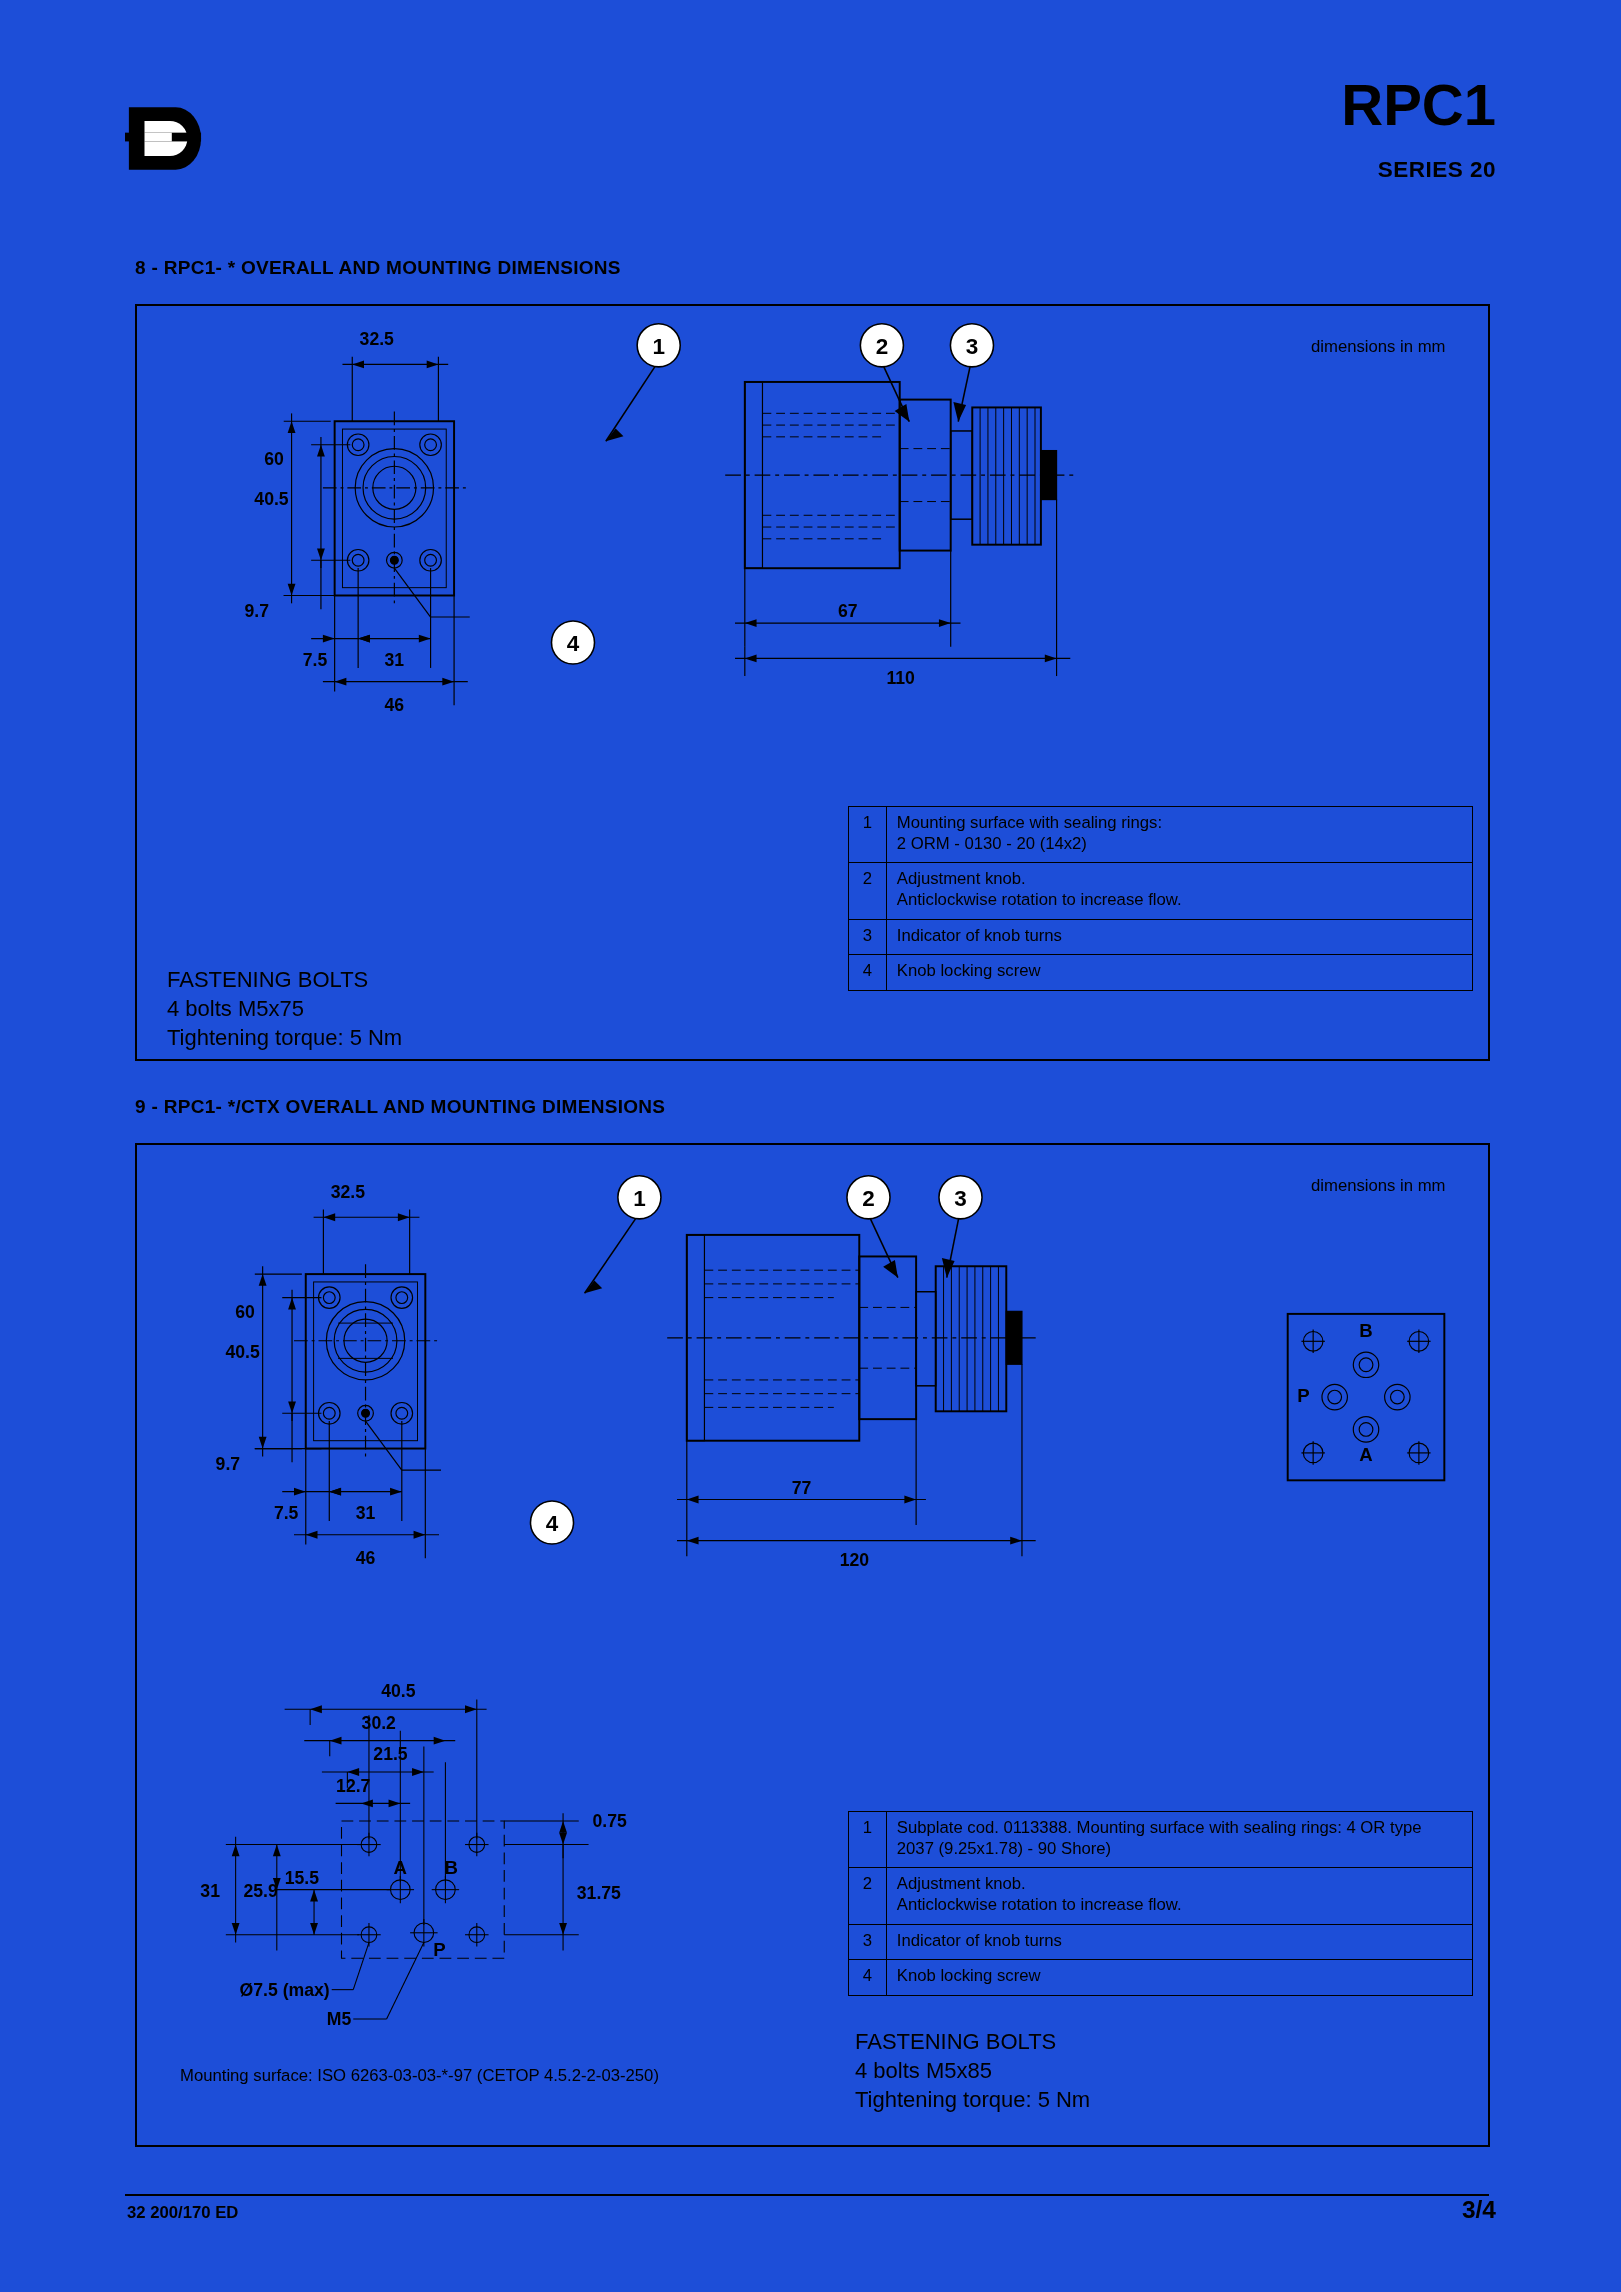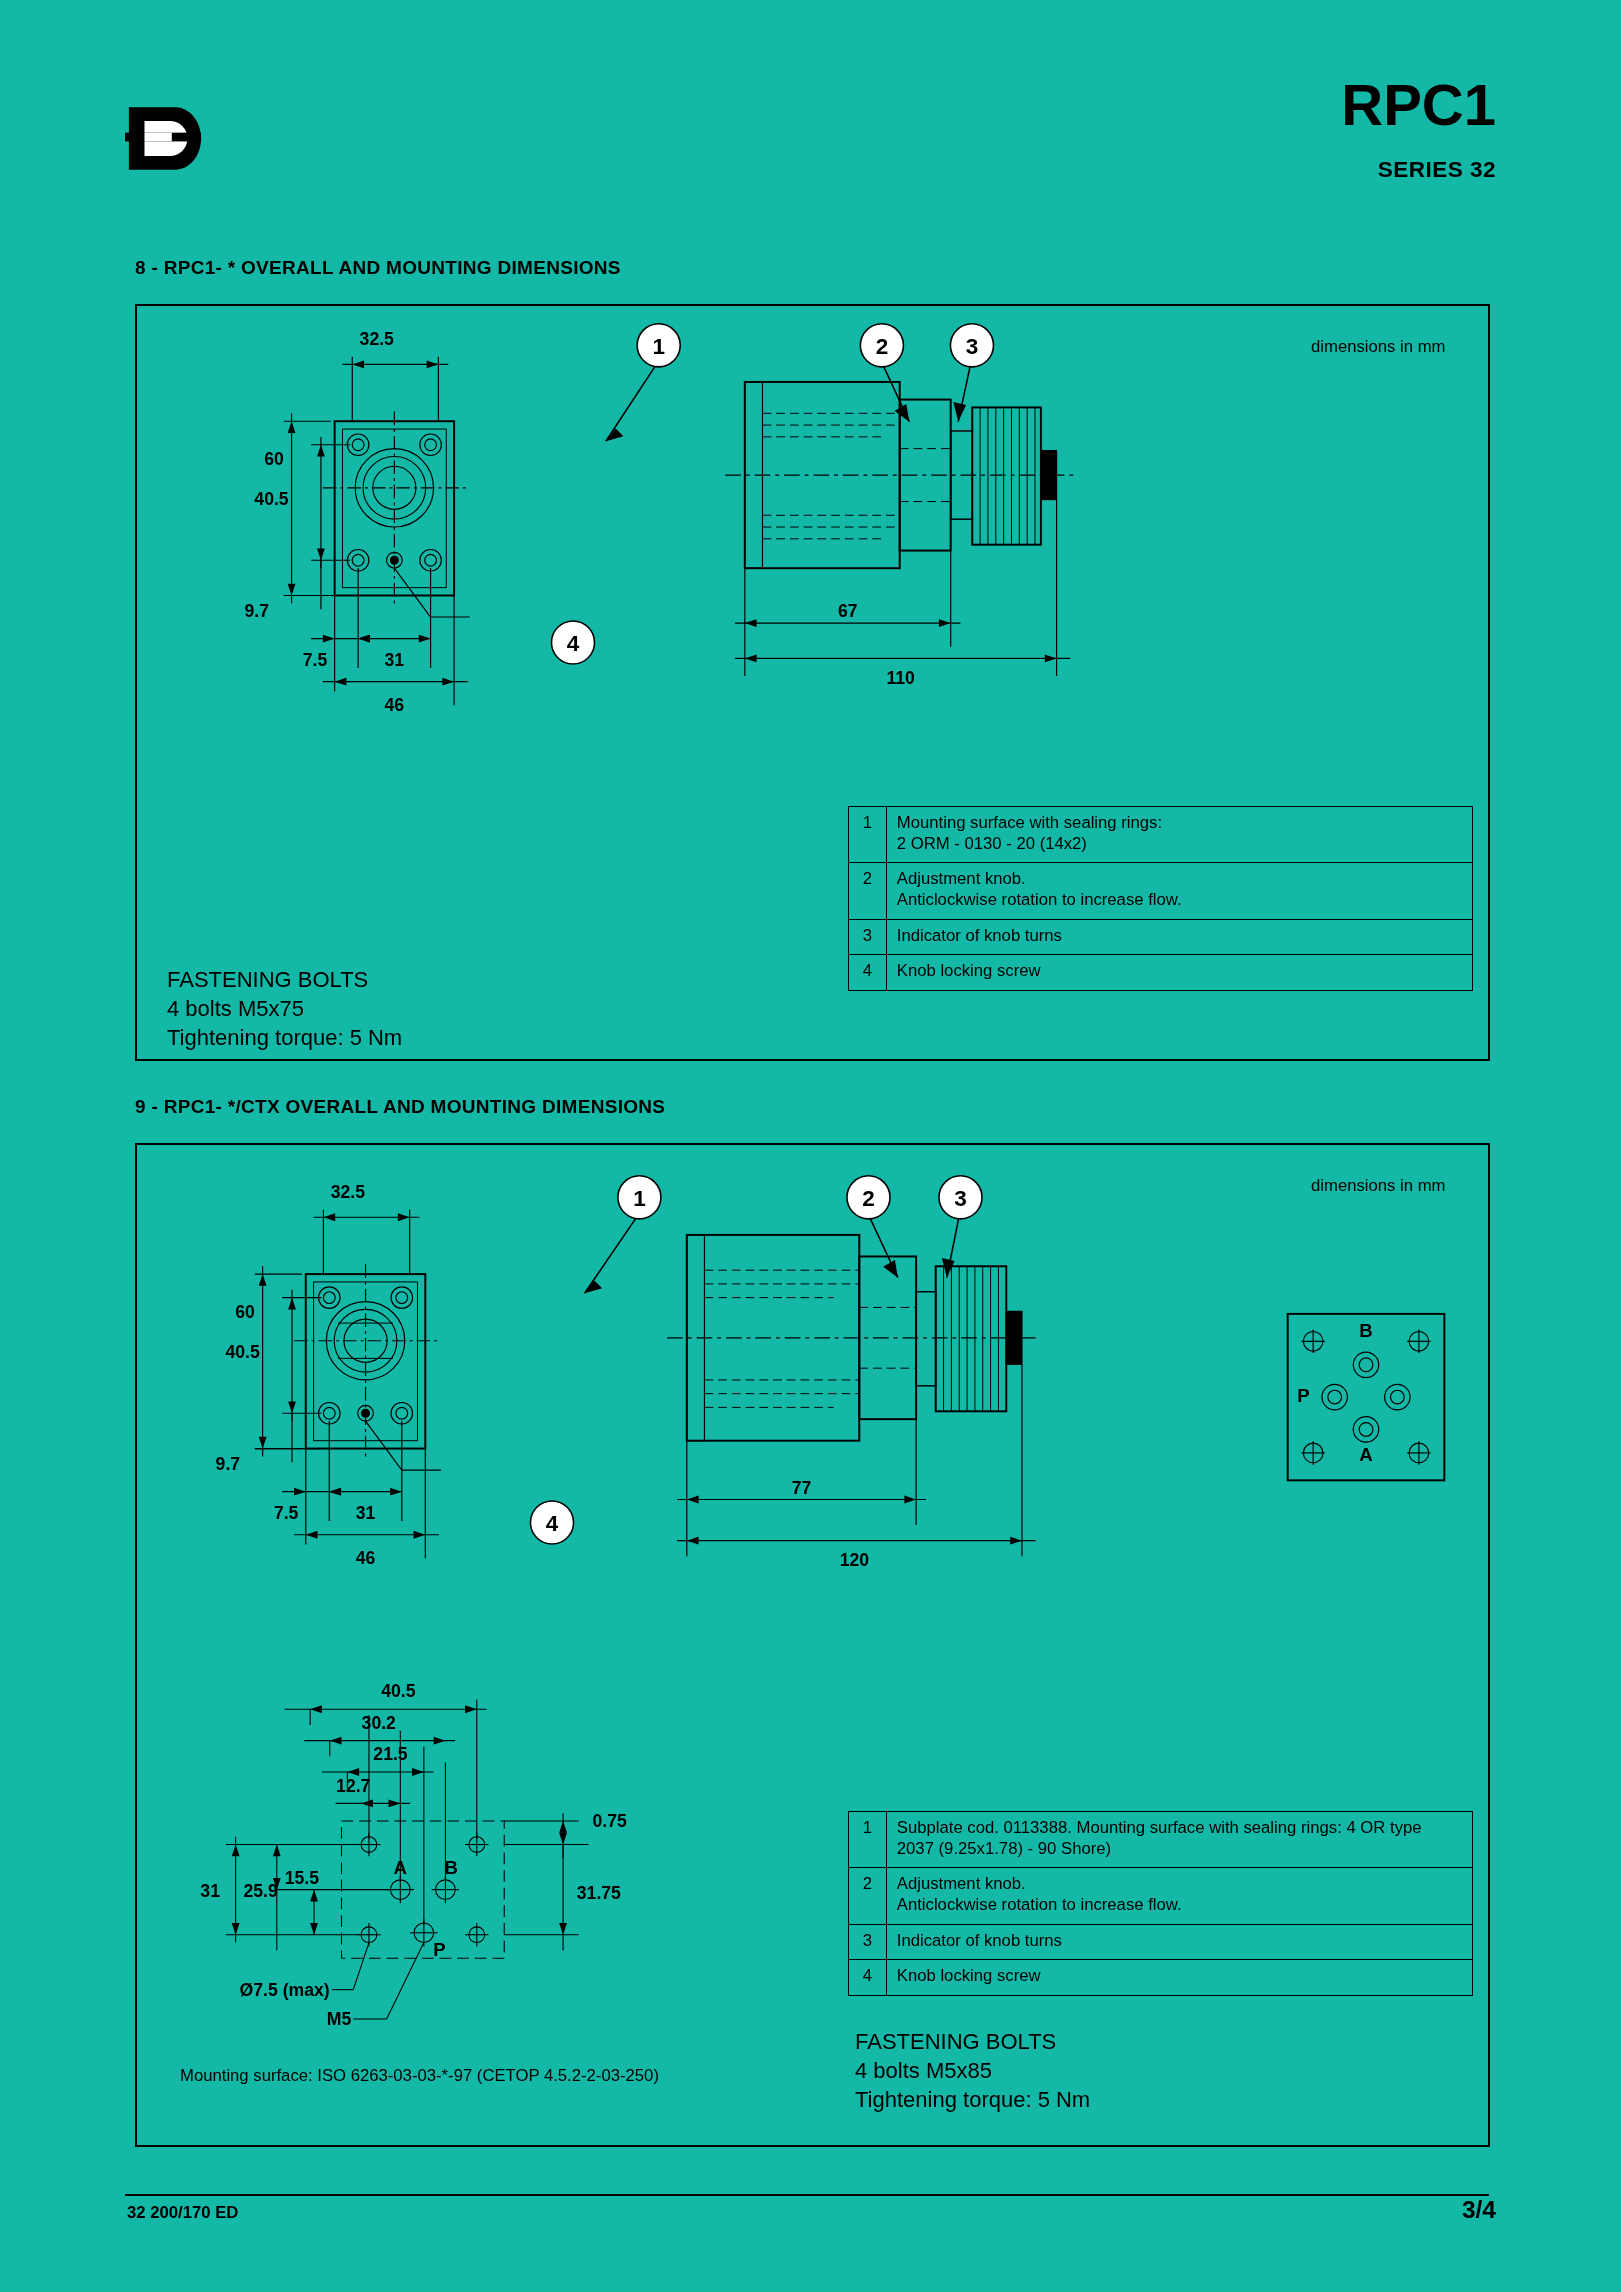--- a/index.html
+++ b/index.html
@@ -9,21 +9,21 @@
   }
   body {
     font-family: "Liberation Sans", sans-serif;
     color: #000000;
   }
   #page {
     position: relative;
     width: 1621px;
     height: 2293px;
     margin: 0 auto;
-    background: #14b8a6;
+    background: #1d4ed8;
     overflow: hidden;
   }
 
   
   .logo {
     position: absolute;
     left: 125px;
     top: 103px;
     width: 78px;
     height: 71px;
@@ -142,21 +142,21 @@
 
   <div class="logo">
     <svg width="78" height="71" viewBox="0 0 80 72">
       <path d="M4 4 H52 A26 32 0 0 1 52 68 H4 Z" fill="#000"></path>
       <path d="M20 18 H46 A18 18 0 0 1 46 54 H20 Z" fill="#fff"></path>
       <rect x="0" y="30" width="78" height="9" fill="#000"></rect>
       <rect x="20" y="30" width="28" height="9" fill="#fff"></rect>
     </svg>
   </div>
   <div class="doc-title">RPC1</div>
-  <div class="doc-subtitle">SERIES 32</div>
+  <div class="doc-subtitle">SERIES 20</div>
 
   <div class="section-heading" id="sec8-heading">8 -  RPC1- * OVERALL AND MOUNTING DIMENSIONS</div>
   <div class="frame" id="frame8"></div>
 
   <div class="dims-note" style="left:1311px; top:337px;">dimensions in mm</div>
 
   <div class="dwg" style="left:225px; top:323px;">
     <svg width="372" height="451" viewBox="0 0 380 460">
       <g stroke="#000" fill="none" stroke-width="1.2">
 

